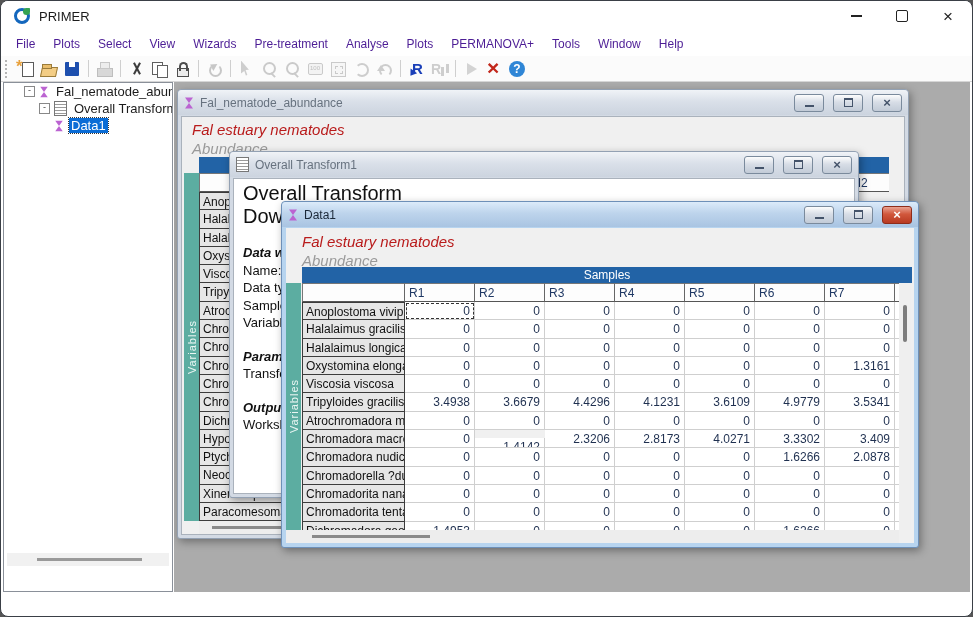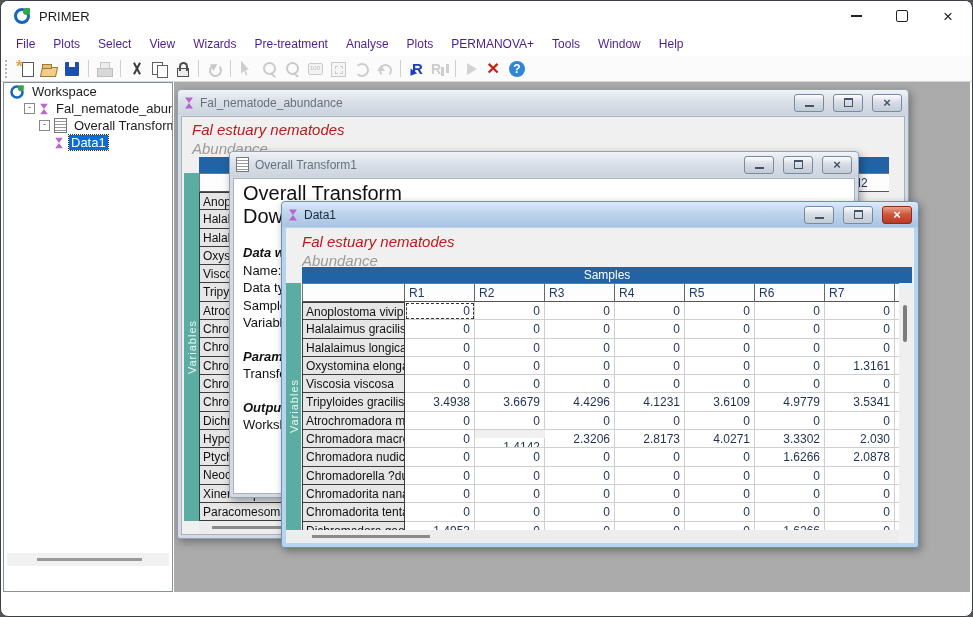--- a/index.html
+++ b/index.html
@@ -176,24 +176,20 @@
       <span class="tbi run-r-icon"></span>
       <span class="tbi r-chart-icon disabled"></span>
       <span class="tb-sep"></span>
       <span class="tbi play-icon disabled"></span>
       <span class="tbi stop-icon"></span>
       <span class="tbi help-icon"></span>
     </div>
 
   <div id="tree-panel">
     <div id="tree">
-        <div class="tree-row" style="padding-left: 5px;">
-          <span class="logo tree-icon" style="margin-left: 0px; transform: scale(0.85);"></span>
-          <span class="tree-label">Workspace</span>
-        </div>
         <div class="tree-row" style="padding-left: 20px;">
           <span class="expander">-</span>
           <span class="bowtie-icon tree-icon" style="transform: scale(0.75);"></span>
           <span class="tree-label">Fal_nematode_abundance</span>
         </div>
         <div class="tree-row" style="padding-left: 35px;">
           <span class="expander">-</span>
           <span class="document-icon tree-icon"></span>
           <span class="tree-label">Overall Transform1</span>
         </div>
@@ -446,21 +442,21 @@
               <span class="num-cell" style="width: 70px;"></span>
             </div>
             <div class="data-row">
               <span class="sp-cell" style="width: 103px;">Chromadora macrolaima</span>
               <span class="num-cell" style="width: 70px;">0</span>
               <span class="num-cell" style="width: 70px; margin-top: 8px;">1.4142</span>
               <span class="num-cell" style="width: 70px;">2.3206</span>
               <span class="num-cell" style="width: 70px;">2.8173</span>
               <span class="num-cell" style="width: 70px;">4.0271</span>
               <span class="num-cell" style="width: 70px;">3.3302</span>
-              <span class="num-cell" style="width: 70px;">2.030</span>
+              <span class="num-cell" style="width: 70px;">3.409</span>
               <span class="num-cell" style="width: 70px;"></span>
             </div>
             <div class="data-row">
               <span class="sp-cell" style="width: 103px;">Chromadora nudicapitata</span>
               <span class="num-cell" style="width: 70px;">0</span>
               <span class="num-cell" style="width: 70px;">0</span>
               <span class="num-cell" style="width: 70px;">0</span>
               <span class="num-cell" style="width: 70px;">0</span>
               <span class="num-cell" style="width: 70px;">0</span>
               <span class="num-cell" style="width: 70px;">1.6266</span>

